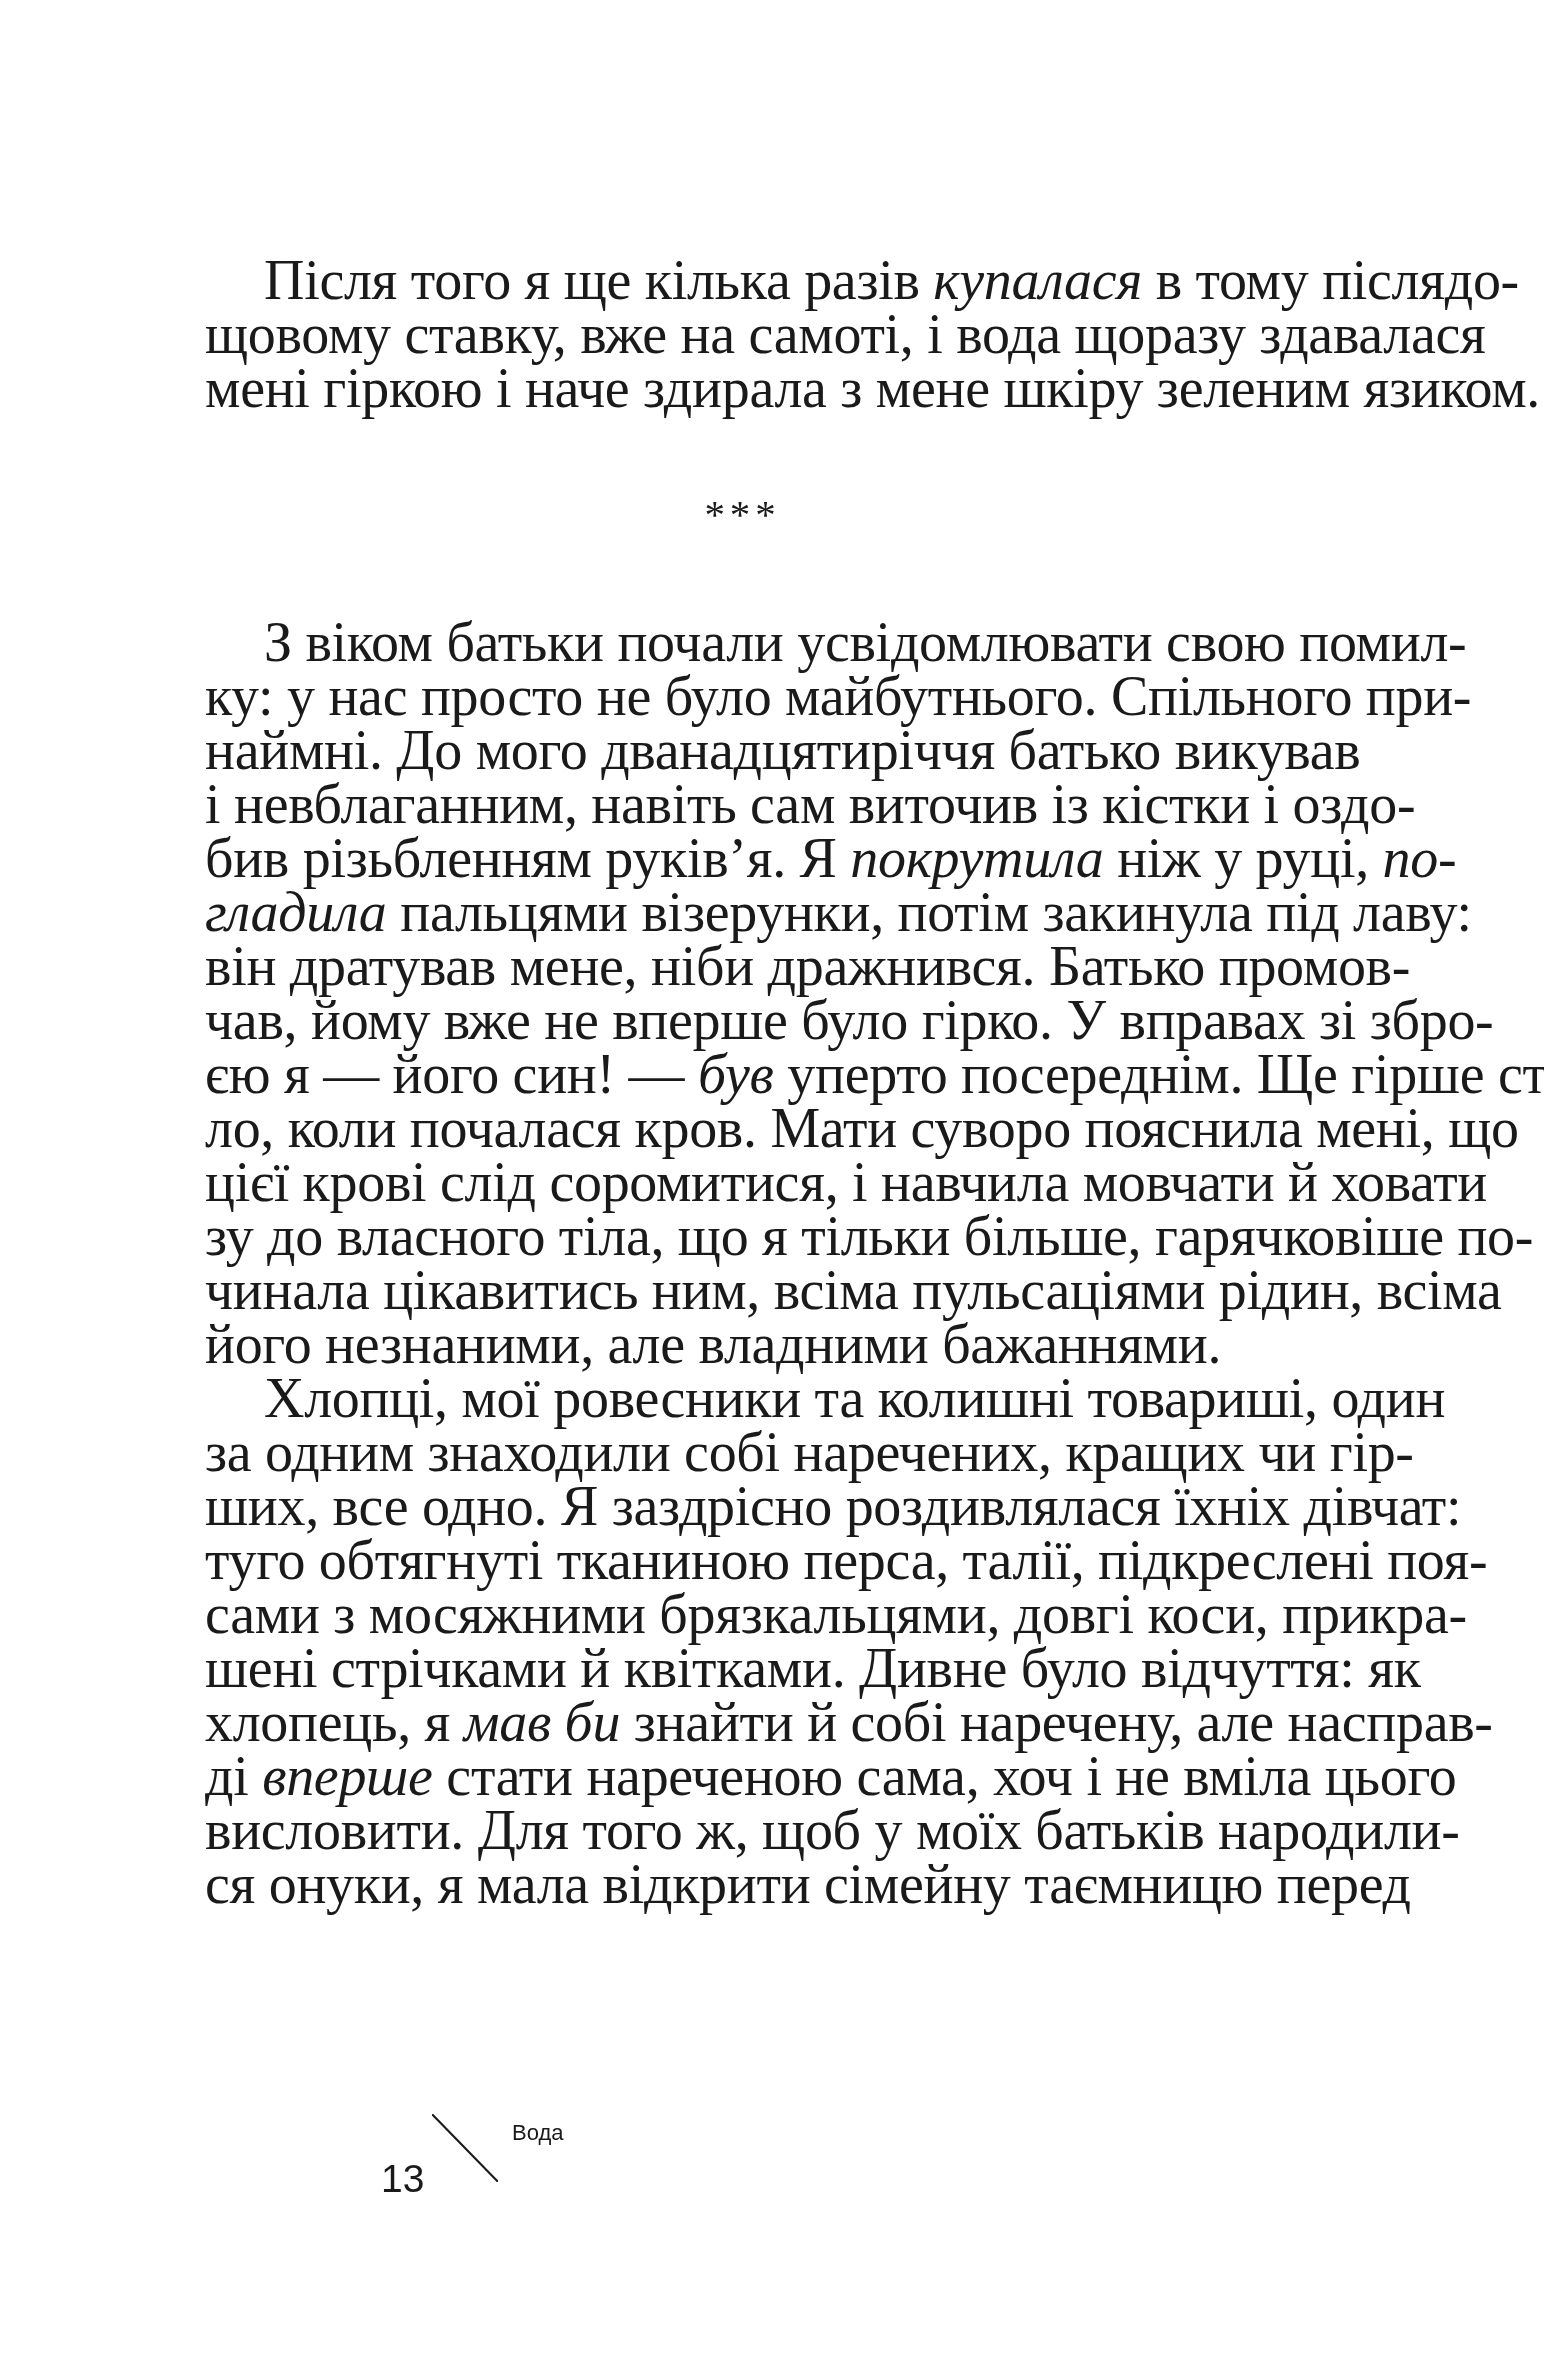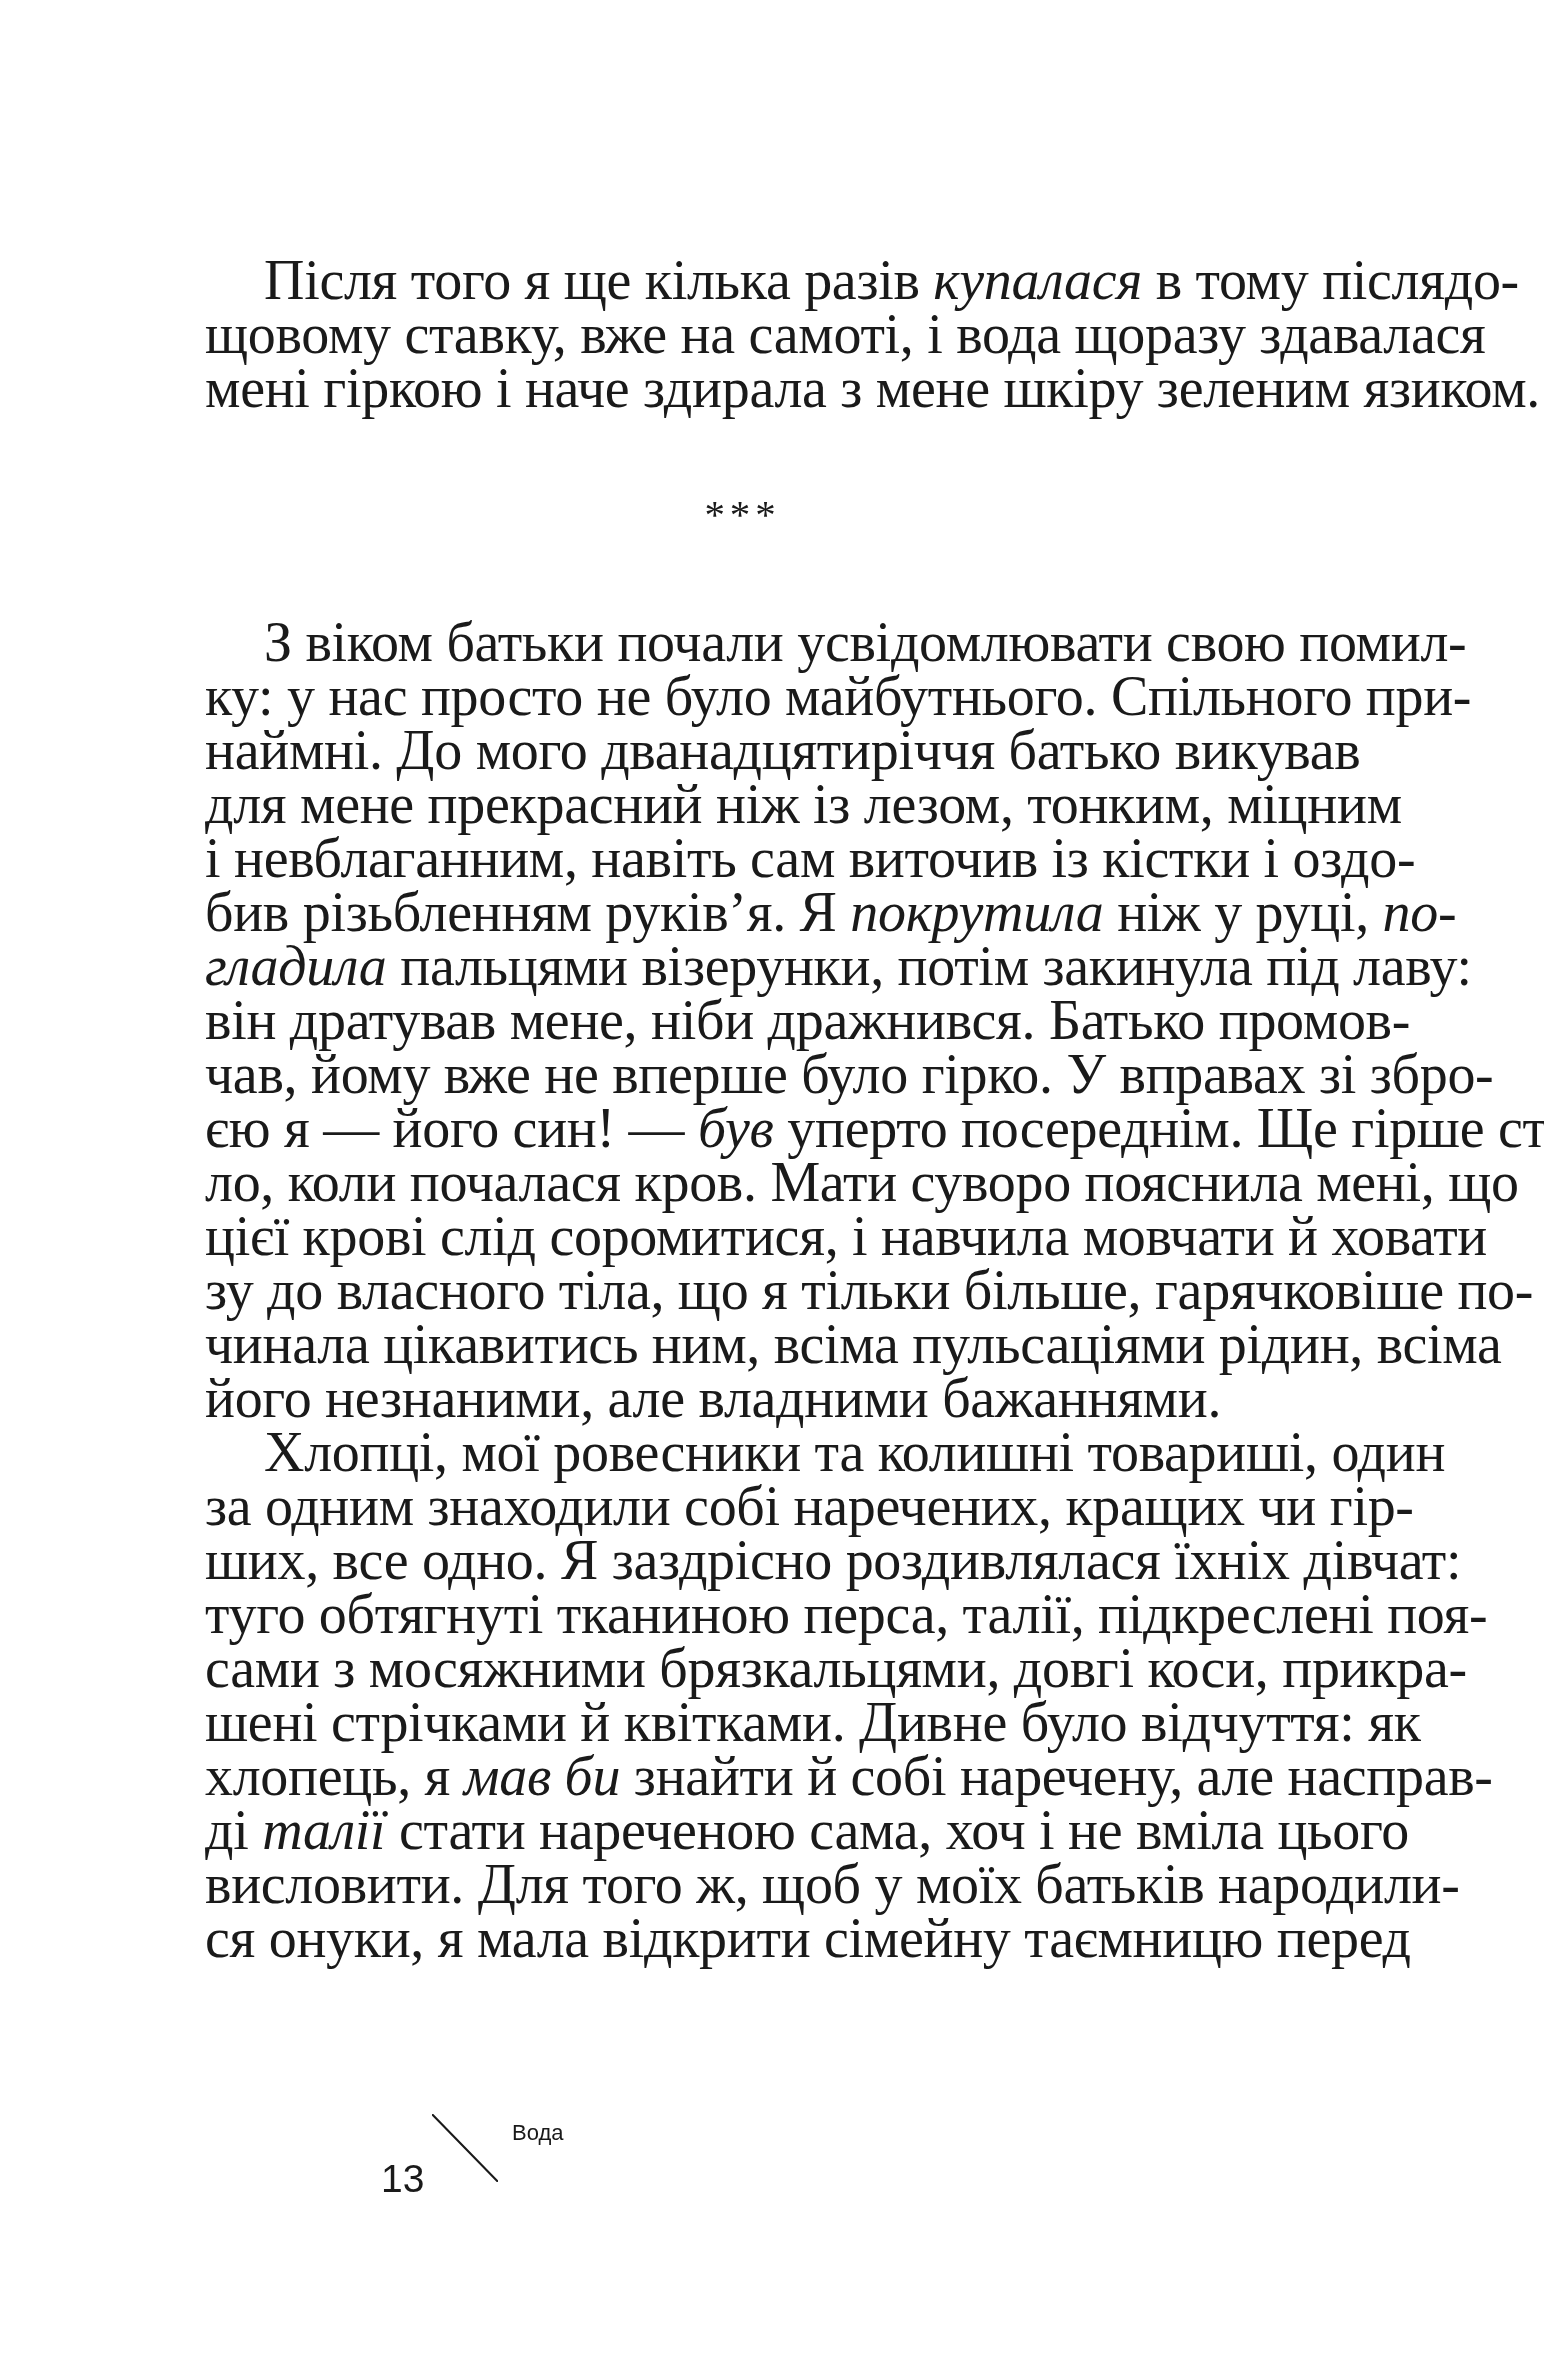--- a/index.html
+++ b/index.html
@@ -46,40 +46,39 @@
   <div class="col" id="sec1">
       <div class="line indent"><span>Після того я ще кілька разів </span><i>купалася</i><span> в тому післядо-</span></div>
       <div class="line"><span>щовому ставку, вже на самоті, і вода щоразу здавалася</span></div>
       <div class="line last"><span>мені гіркою і наче здирала з мене шкіру зеленим язиком.</span></div>
     </div>
   <div class="stars">***</div>
   <div class="col" id="sec2">
       <div class="line indent"><span>З віком батьки почали усвідомлювати свою помил-</span></div>
       <div class="line"><span>ку: у нас просто не було майбутнього. Спільного при-</span></div>
       <div class="line"><span>наймні. До мого дванадцятиріччя батько викував</span></div>
-      <div class="line"><span>для мене прекрасний ніж із лезом, тонким, міцним</span></div>
       <div class="line"><span>і невблаганним, навіть сам виточив із кістки і оздо-</span></div>
       <div class="line"><span>бив різьбленням руків’я. Я </span><i>покрутила</i><span> ніж у руці, </span><i>по-</i></div>
       <div class="line"><i>гладила</i><span> пальцями візерунки, потім закинула під лаву:</span></div>
       <div class="line"><span>він дратував мене, ніби дражнився. Батько промов-</span></div>
       <div class="line"><span>чав, йому вже не вперше було гірко. У вправах зі збро-</span></div>
       <div class="line"><span>єю я — його син! — </span><i>був</i><span> уперто посереднім. Ще гірше ста-</span></div>
       <div class="line"><span>ло, коли почалася кров. Мати суворо пояснила мені, що</span></div>
       <div class="line"><span>цієї крові слід соромитися, і навчила мовчати й ховати</span></div>
       <div class="line"><span>зу до власного тіла, що я тільки більше, гарячковіше по-</span></div>
       <div class="line"><span>чинала цікавитись ним, всіма пульсаціями рідин, всіма</span></div>
       <div class="line last"><span>його незнаними, але владними бажаннями.</span></div>
       <div class="line indent"><span>Хлопці, мої ровесники та колишні товариші, один</span></div>
       <div class="line"><span>за одним знаходили собі наречених, кращих чи гір-</span></div>
       <div class="line"><span>ших, все одно. Я заздрісно роздивлялася їхніх дівчат:</span></div>
       <div class="line"><span>туго обтягнуті тканиною перса, талії, підкреслені поя-</span></div>
       <div class="line"><span>сами з мосяжними брязкальцями, довгі коси, прикра-</span></div>
       <div class="line"><span>шені стрічками й квітками. Дивне було відчуття: як</span></div>
       <div class="line"><span>хлопець, я </span><i>мав би</i><span> знайти й собі наречену, але насправ-</span></div>
-      <div class="line"><span>ді </span><i>талії</i><span> стати нареченою сама, хоч і не вміла цього</span></div>
+      <div class="line"><span>ді </span><i>вперше</i><span> стати нареченою сама, хоч і не вміла цього</span></div>
       <div class="line"><span>висловити. Для того ж, щоб у моїх батьків народили-</span></div>
       <div class="line"><span>ся онуки, я мала відкрити сімейну таємницю перед</span></div>
     </div>
 
   <div class="footer-page">13</div>
   <svg class="footer-slash" viewBox="0 0 82 84">
     <line x1="1" y1="1" x2="81" y2="83" stroke="#1a1a1a" stroke-width="2.6" stroke-linecap="round"></line>
   </svg>
   <div class="footer-title">Вода</div>
 </div>

